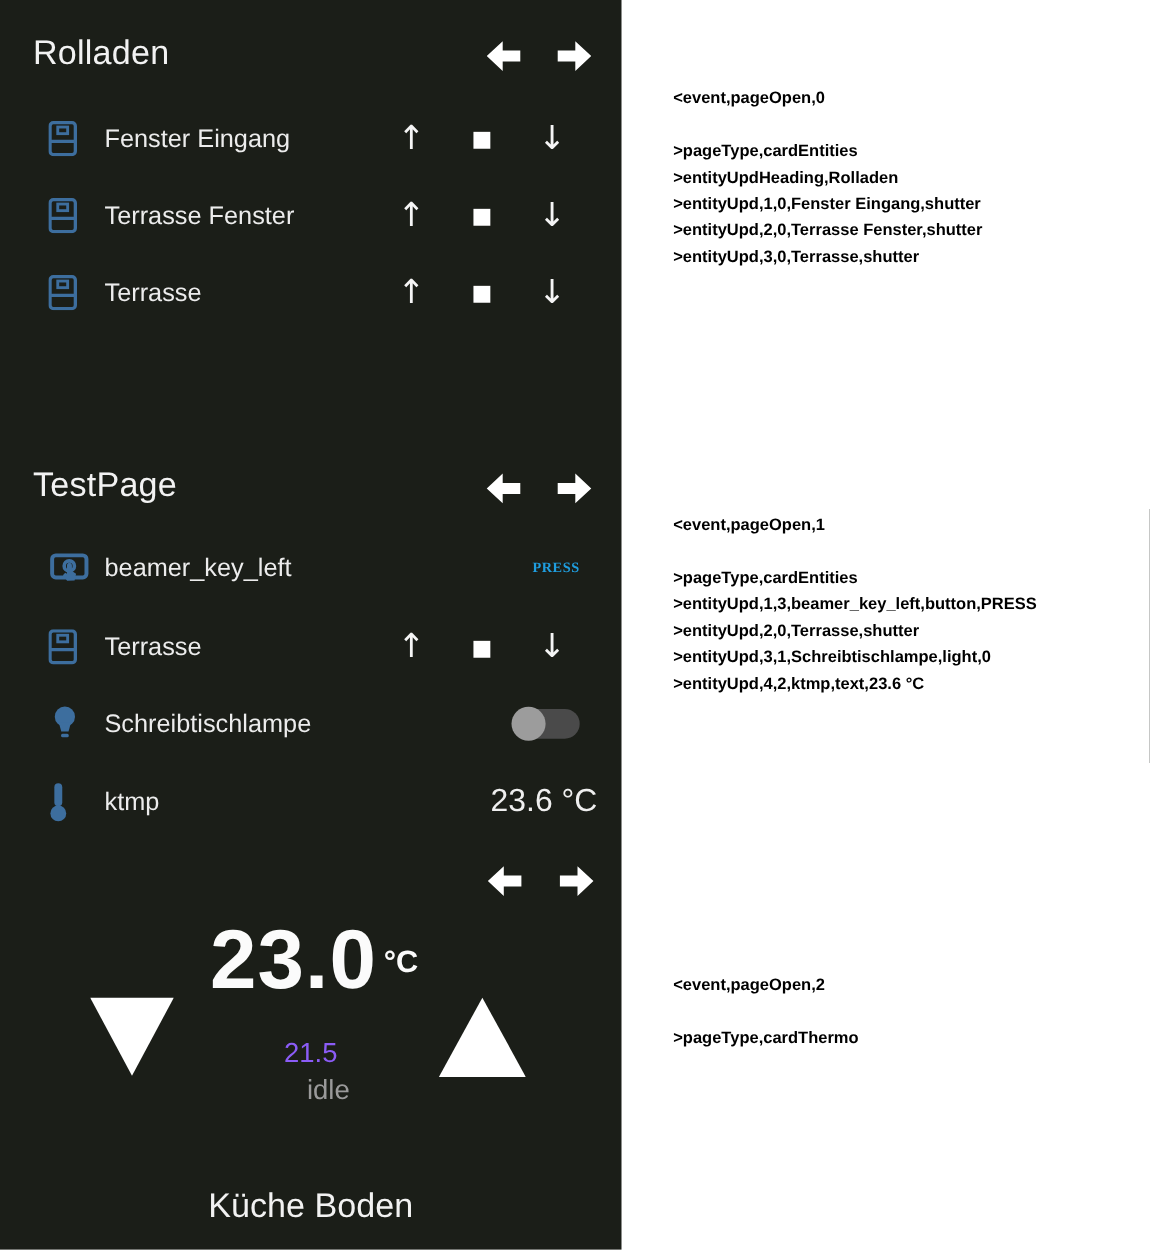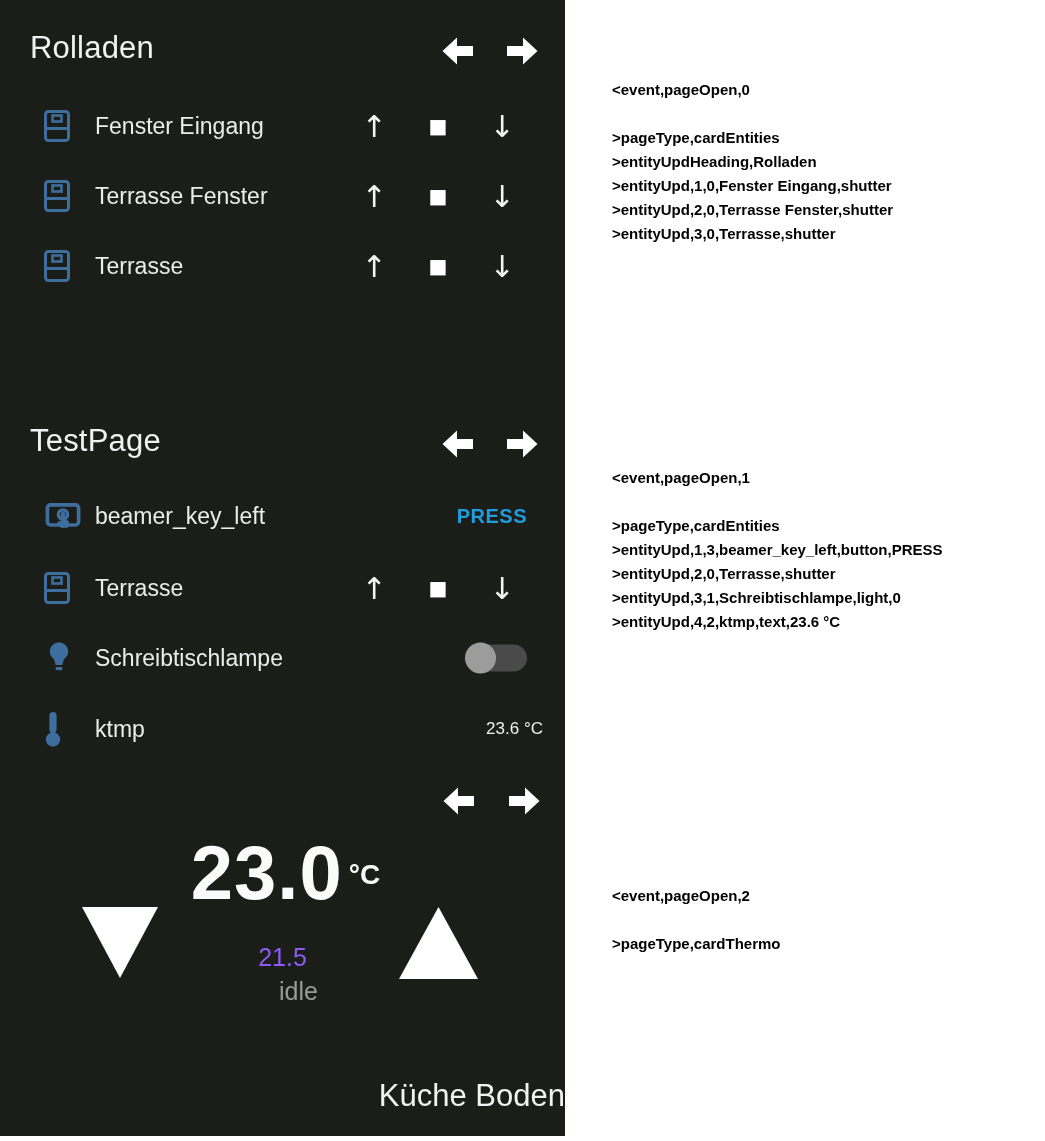--- a/index.html
+++ b/index.html
@@ -11,31 +11,31 @@
   .nav-arrow{position:absolute;width:36px;height:36px;cursor:pointer;}
 
   .row{position:absolute;left:0;width:565px;height:70px;}
   .row-icon{position:absolute;left:44px;top:50%;transform:translateY(-50%);}
   .row-label{position:absolute;left:95px;top:50%;transform:translateY(-50%);color:#ececec;font-size:23px;white-space:nowrap;}
   .glyph{font-family:"DejaVu Sans",sans-serif;color:#f5f5f5;position:absolute;top:50%;transform:translateY(-50%);text-align:center;cursor:pointer;}
   .ctl-up{left:356px;width:36px;font-size:30px;}
   .ctl-stop{left:422px;width:32px;font-size:20px;color:#ffffff;}
   .ctl-down{left:484px;width:36px;font-size:30px;}
 
-  .press-label{position:absolute;right:38px;top:50%;transform:translateY(-50%);color:#1f9dde;font-size:20px;font-weight:bold;letter-spacing:0.5px;cursor:pointer;}
-  .row-value{position:absolute;right:22px;top:50%;transform:translateY(-50%);color:#efefef;font-size:17px;margin-left:48px;}
+  .press-label{position:absolute;right:38px;top:50%;transform:translateY(-50%);color:#1f9dde;font-size:13px;font-weight:bold;letter-spacing:0.5px;cursor:pointer;font-family:Liberation Serif, serif;}
+  .row-value{position:absolute;right:22px;top:50%;transform:translateY(-50%);color:#efefef;font-size:29px;margin-left:48px;}
 
   .toggle{position:absolute;right:38px;top:50%;transform:translateY(-50%);width:60px;height:27px;border-radius:14px;background:#4a4a4a;cursor:pointer;}
   .toggle-knob{position:absolute;left:-2px;top:-2px;width:31px;height:31px;border-radius:50%;background:#9c9c9c;}
 
   .thermo-temp{position:absolute;left:0;top:833px;width:565px;text-align:center;color:#fbfbfb;font-size:76px;font-weight:bold;line-height:80px;letter-spacing:1px;}
   .thermo-temp .unit{font-size:28px;font-weight:bold;vertical-align:top;position:relative;top:2px;left:6px;letter-spacing:0;}
   .thermo-set{position:absolute;left:0;top:943px;width:565px;text-align:center;color:#8b5cf6;font-size:25px;}
   .thermo-state{position:absolute;left:0;top:977px;width:565px;text-align:center;color:#9a9a9a;font-size:25px;padding-left:16px;}
-  .thermo-name{position:absolute;left:0;top:1078px;width:565px;text-align:right;color:#f2f2f2;font-size:31px;}
+  .thermo-name{position:absolute;left:0;top:1078px;width:565px;text-align:center;color:#f2f2f2;font-size:31px;}
   .tri{position:absolute;cursor:pointer;}
 
   .log-block{position:absolute;left:612px;color:#000;font-size:15px;line-height:24px;font-weight:bold;white-space:nowrap;}
   .log-gap{height:24px;}
 </style>
 </head>
 <body>
 
 <div class="panel">
 

